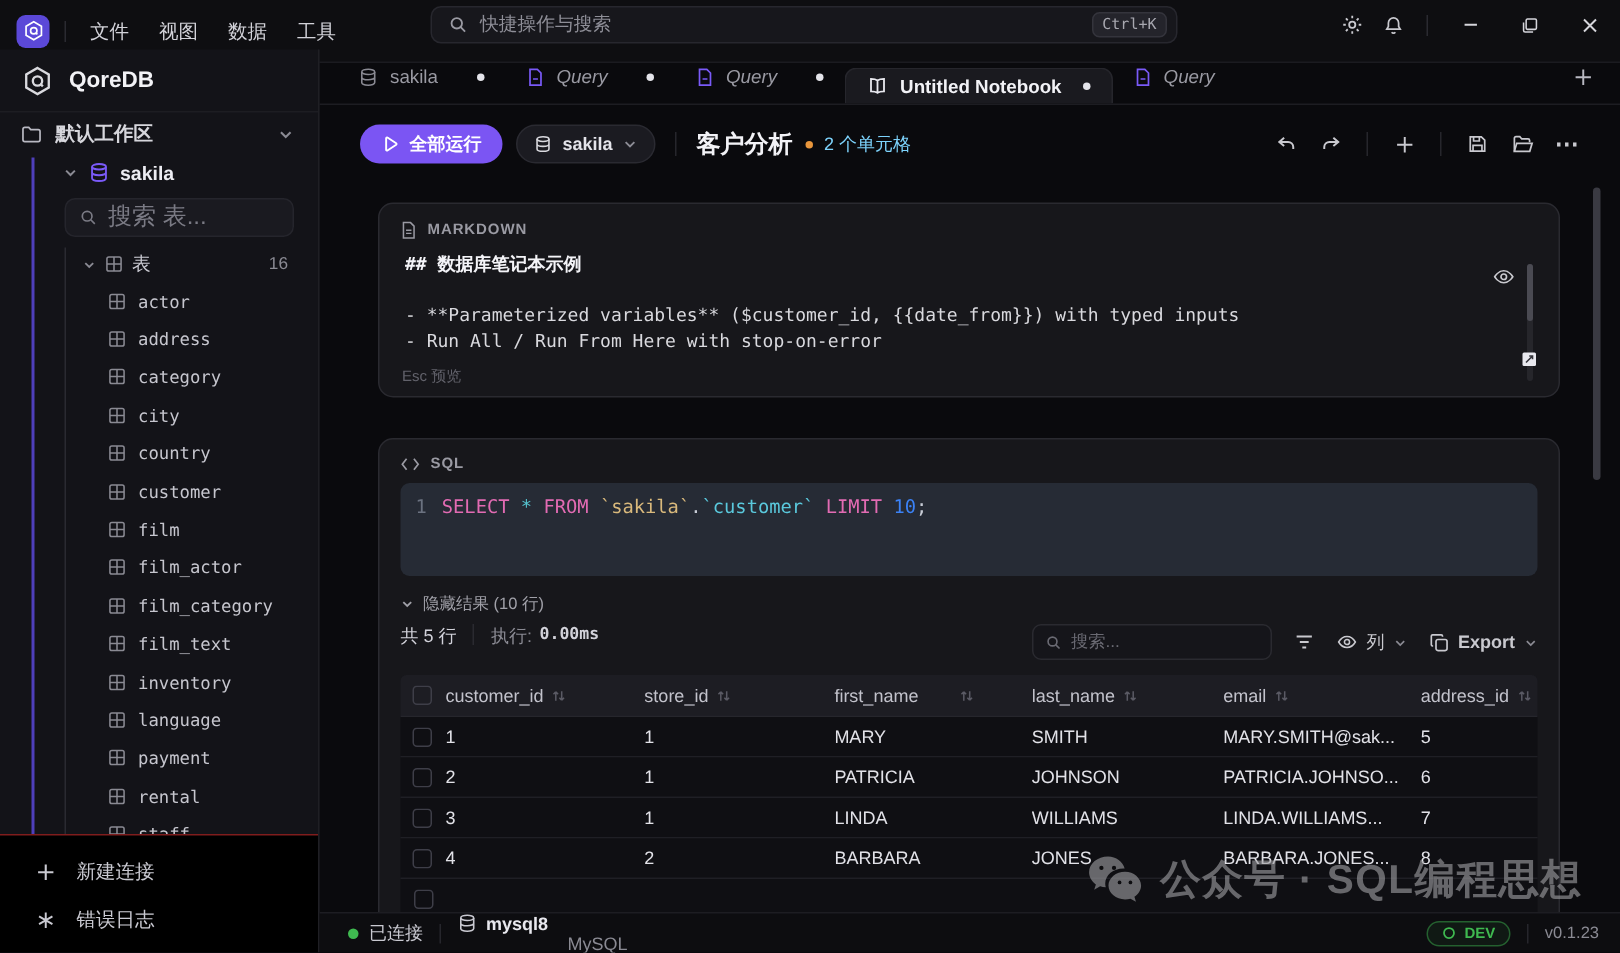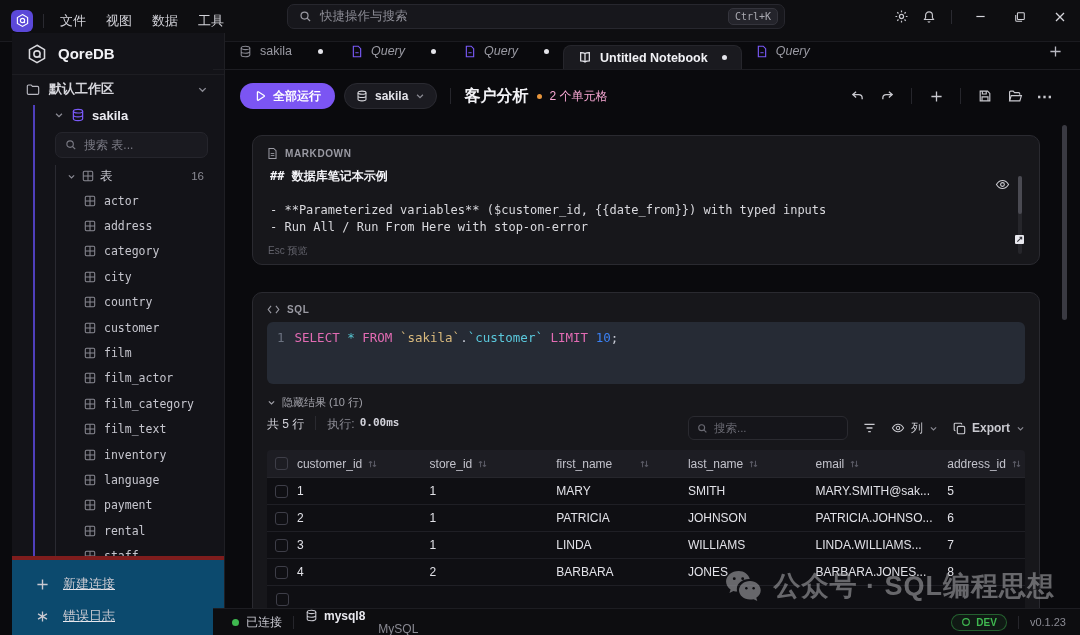--- a/index.html
+++ b/index.html
@@ -21,46 +21,46 @@
     display:flex; align-items:center; padding:0 6px 0 11px; gap:8px; }
   .searchbar .ph { font-size:12.5px; color:#8e8e97; flex:1; }
   .kbd { font-family:"DejaVu Sans Mono", monospace; font-size:10px; color:#a8a8b0;
     background:#24242b; border:1px solid #34343c; border-radius:5px; padding:2px 6px; }
   .tb-right { position:absolute; right:0; top:0; height:33px; display:flex; align-items:center; }
   .tb-icon { width:28px; height:33px; display:flex; align-items:center; justify-content:center; color:#c9c9cf; }
   .win-sep { width:1px; height:14px; background:#2a2a31; margin:0 8px; }
   .win-btn { width:40px; height:33px; display:flex; align-items:center; justify-content:center; color:#d5d5db; font-size:13px; }
 
   
-  .sidebar { position:absolute; left:12px; top:33px; width:213px; height:602px;
+  .sidebar { position:absolute; left:0; top:33px; width:213px; height:602px;
     background:#131318; border-right:1px solid #1f1f24; }
   .sb-app { height:42px; display:flex; align-items:center; gap:10px; padding-left:14px;
     border-bottom:1px solid #1d1d22; }
   .sb-app-name { font-size:15px; font-weight:700; color:#f2f2f6; }
   .ws-row { height:28px; display:flex; align-items:center; gap:9px; padding:0 16px 0 14px; color:#d6d6dc; }
   .ws-label { font-size:13px; font-weight:600; flex:1; }
   .tree { position:relative; height:453px; overflow:hidden; }
   .guide-purple { position:absolute; left:21px; top:2px; bottom:0; width:2px; background:#5b48d8; opacity:.85; }
   .guide-gray { position:absolute; left:43px; top:62px; bottom:0; width:1px; background:#2a2a31; }
   .db-row { height:24px; display:flex; align-items:center; gap:7px; padding-left:42px; }
   .db-name { font-size:13px; font-weight:600; color:#ececf2; }
   .table-search { margin:5px 16px 6px 43px; height:26px; background:#1a1a20; border:1px solid #25252c;
     border-radius:7px; display:flex; align-items:center; gap:7px; padding:0 9px; }
-  .table-search input { background:transparent; border:0; outline:0; color:#14b8a6; font-size:12px;
+  .table-search input { background:transparent; border:0; outline:0; color:#14b8a6; font-size:16px;
     width:100%; font-family:"Liberation Sans",sans-serif; }
   .table-search input::placeholder { color:#7a7a84; }
   .group-row { height:24px; display:flex; align-items:center; gap:6px; padding:0 20px 0 55px; color:#c9c9d1; }
   .group-label { font-size:12.5px; }
   .group-count { margin-left:auto; font-size:11.5px; color:#8a8a93; }
   .tables-list { list-style:none; }
   .table-item { height:25.4px; display:flex; align-items:center; gap:8px; padding-left:72px;
     color:#b9b9c2; }
   .table-item .lbl { font-family:"DejaVu Sans Mono", monospace; font-size:11.5px; color:#c6c6ce; }
   .sb-bottom { position:absolute; left:0; bottom:0; width:100%; height:79px;
-    border-top:4px solid #7f1d1d; padding-top:8px; background:#0c4a6e;text-decoration:underline; }
+    border-top:1px solid #7f1d1d; padding-top:8px; background:#000000; }
   .sb-bottom-row { height:32px; display:flex; align-items:center; gap:14px; padding-left:24px; color:#c9c9d1; font-size:13px; }
 
   
   .main { position:absolute; left:213px; top:33px; width:867px; height:602px; }
 
   
   .tabbar { position:relative; height:37px; border-bottom:1px solid #1d1d22; display:flex; align-items:stretch; padding-left:12px; }
   .tab { display:flex; align-items:center; gap:8px; padding:0 14px; position:relative; }
   .tab-label { font-size:12.5px; color:#9a9aa3; }
   .tab-label.italic { font-style:italic; }
@@ -76,21 +76,21 @@
 
   
   .nb-toolbar { height:52px; display:flex; align-items:center; padding-left:27px; position:relative; }
   .run-btn { height:26px; border-radius:13px; background:#7b55f3; color:#fff; font-size:12px; font-weight:700;
     display:flex; align-items:center; gap:7px; padding:0 14px; }
   .conn-pill { height:26px; border-radius:13px; background:#1b1b21; border:1px solid #2a2a31; color:#e4e4ea;
     font-size:12px; font-weight:600; display:flex; align-items:center; gap:7px; padding:0 11px; margin-left:9px; }
   .nb-sep { width:1px; height:16px; background:#26262c; margin:0 13px; }
   .nb-title { font-size:16px; font-weight:700; color:#f2f2f6; }
   .nb-dot { width:5px; height:5px; border-radius:50%; background:#e8963c; margin:0 7px 0 9px; }
-  .nb-cells { font-size:12px; color:#f9a8d4; }
+  .nb-cells { font-size:12px; color:#7dd3fc; }
   .nb-actions { position:absolute; right:22px; top:0; height:52px; display:flex; align-items:center; gap:4px; color:#c9c9cf; }
   .nb-act { width:26px; height:26px; display:flex; align-items:center; justify-content:center; border-radius:6px; }
 
   
   .content { position:absolute; left:0; top:89px; width:867px; height:486px; overflow:hidden; }
   .cells { position:absolute; left:39px; top:13px; width:788px; }
   .card { background:#17171b; border:1px solid #2a2a30; border-radius:10px; }
   .md-card { height:130px; position:relative; overflow:hidden; }
   .cell-type { display:flex; align-items:center; gap:7px; padding:11px 14px 2px; color:#9a9aa3; }
   .cell-type .t { font-size:10px; font-weight:700; letter-spacing:.6px; }

